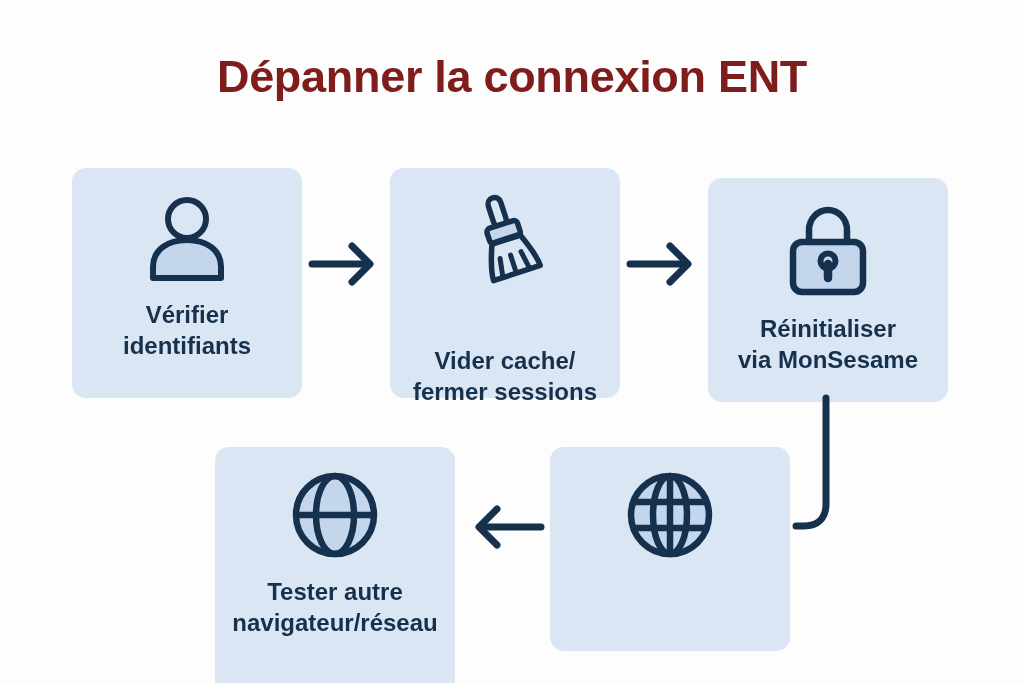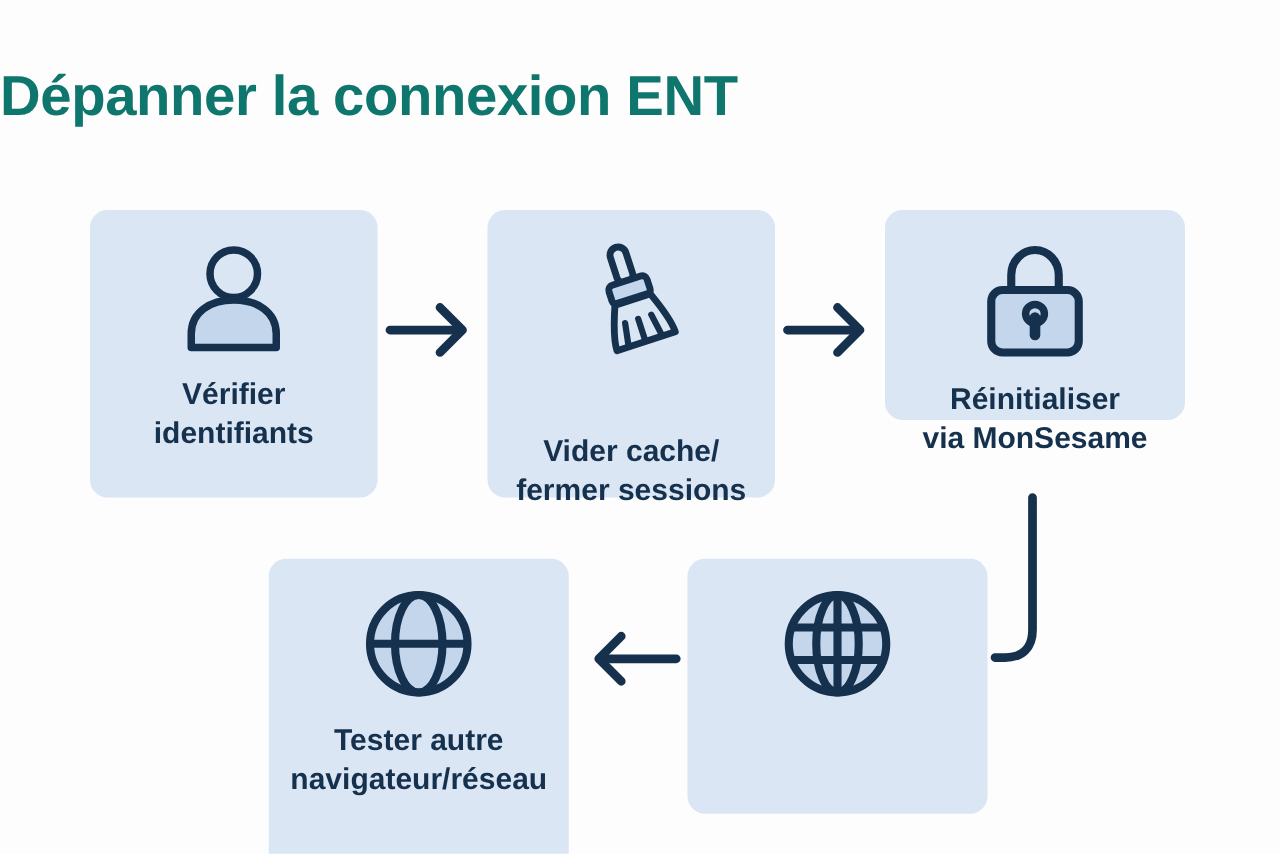--- a/index.html
+++ b/index.html
@@ -19,23 +19,24 @@
     width: 1024px;
     height: 683px;
   }
 
   
   .title {
     position: absolute;
     left: 0;
     top: 52px;
     width: 1024px;
+    text-align: center;
     font-size: 45px;
     font-weight: bold;
-    color: #0f766e;
+    color: #7f1d1d;
     letter-spacing: -0.3px;
     line-height: 1.1;
   }
 
   
   .card {
     position: absolute;
     background: #dbe6f5;
     border-radius: 14px;
     display: flex;
@@ -54,21 +55,21 @@
     font-size: 24px;
     line-height: 1.28;
     text-align: center;
     white-space: pre-line;
     padding: 0 6px;
   }
 
   
   #card-1 { left: 72px;  top: 168px; width: 230px; height: 230px; }
   #card-2 { left: 390px; top: 168px; width: 230px; height: 230px; gap: 48px; }
-  #card-3 { left: 708px; top: 168px; width: 240px; height: 168px; }
+  #card-3 { left: 708px; top: 178px; width: 240px; height: 224px; }
   #card-4 { left: 550px; top: 447px; width: 240px; height: 204px; }
   #card-5 { left: 215px; top: 447px; width: 240px; height: 256px; }
 
   #card-1 .card-icon { margin-top: 26px; }
   #card-2 .card-icon { margin-top: 24px; }
   #card-3 .card-icon { margin-top: 26px; }
   #card-4 .card-icon { margin-top: 22px; }
   #card-5 .card-icon { margin-top: 22px; }
 
   #card-1 .card-label { margin-top: 12px; }

